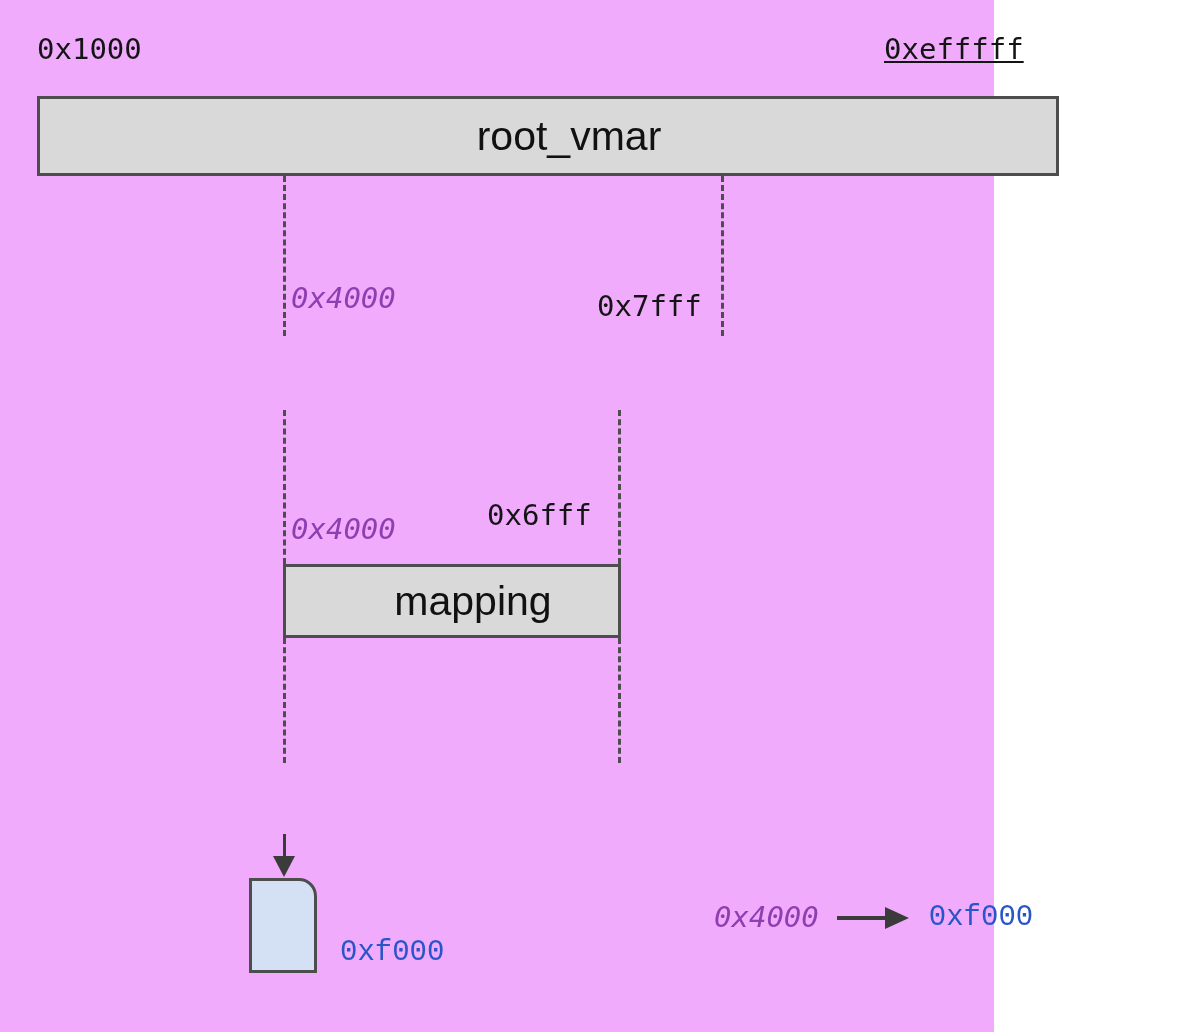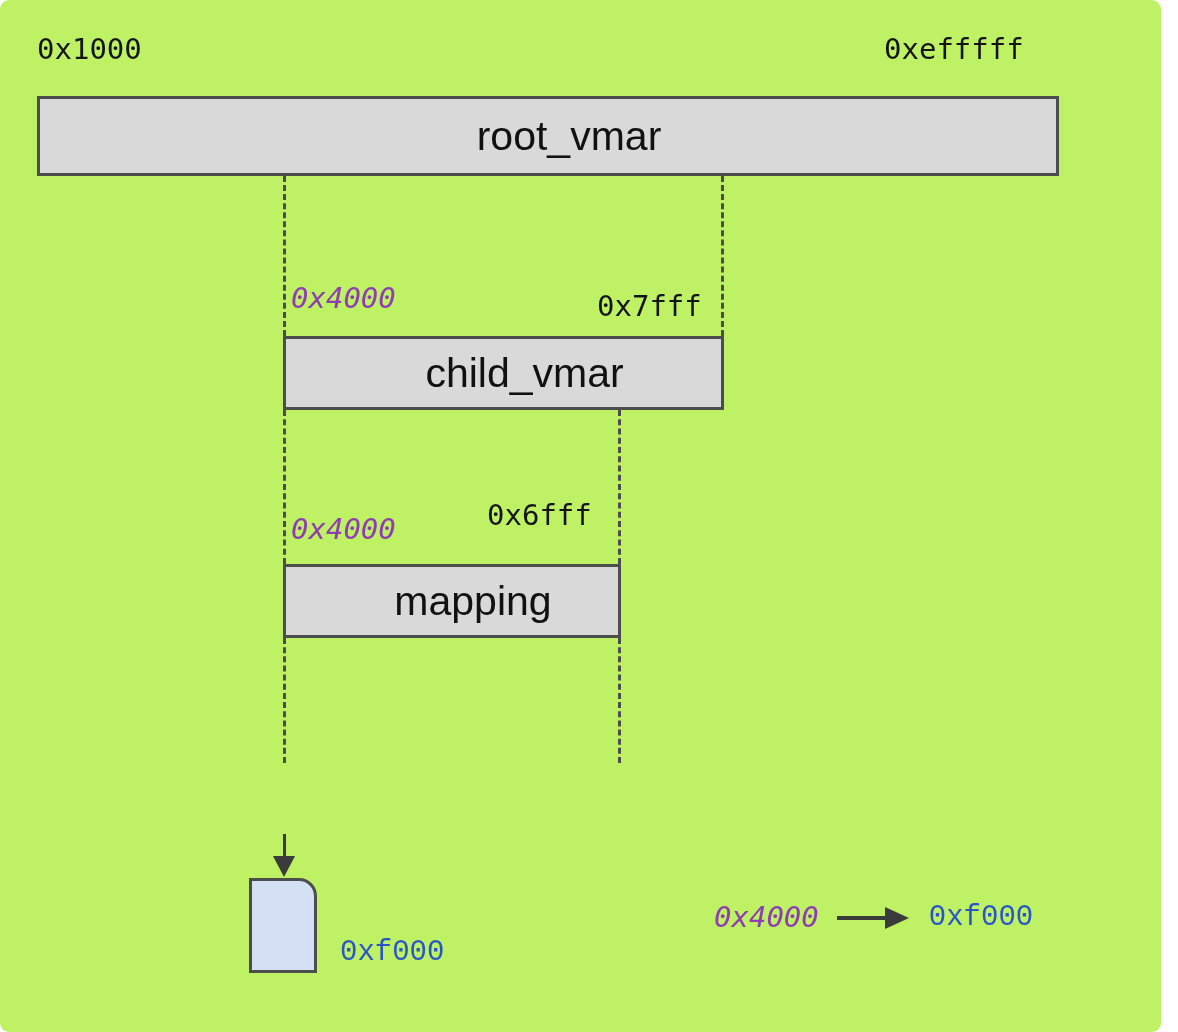--- a/index.html
+++ b/index.html
@@ -8,24 +8,23 @@
     background: #ffffff;
   }
   body {
     width: 1178px;
     height: 1032px;
     font-family: "Liberation Sans", sans-serif;
     overflow: hidden;
   }
   #diagram {
     position: relative;
-    width: 1161px;
+    width: 994px;
     height: 1032px;
-    background: #bef264;
-    border-radius: 9px;
+    background: #f0abfc;
   }
 
   
   .mono {
     font-family: "DejaVu Sans Mono", "Liberation Mono", monospace;
     font-size: 29px;
     line-height: 1;
     white-space: pre;
     color: #141414;
   }
@@ -118,36 +117,33 @@
     border-left: 24px solid #3b3b3b;
   }
 </style>
 </head>
 <body>
 
 <div id="diagram">
 
   <div class="node mono" style="left:37px; top:35px;">0x1000</div>
 
-  <div class="node mono" style="left:884px; top:35px;">0xefffff</div>
+  <div class="node mono" style="left:884px; top:35px;text-decoration:underline;">0xefffff</div>
 
   <div class="rect grey" style="left:37px; top:96px; width:1022px; height:80px;">
     <span class="boxlabel">root_vmar</span>
   </div>
 
   <div class="vline" style="left:283px; top:176px; height:160px;"></div>
   <div class="vline" style="left:721px; top:176px; height:160px;"></div>
 
   <div class="node mono purple" style="left:291px; top:284px;">0x4000</div>
 
   <div class="node mono" style="left:597px; top:292px;">0x7fff</div>
 
-  <div class="rect grey" style="left:283px; top:336px; width:441px; height:74px;">
-    <span class="boxlabel">child_vmar</span>
-  </div>
 
   <div class="vline" style="left:283px; top:410px; height:154px;"></div>
   <div class="vline" style="left:618px; top:410px; height:154px;"></div>
 
   <div class="node mono purple" style="left:291px; top:515px;">0x4000</div>
 
   <div class="node mono" style="left:487px; top:501px;">0x6fff</div>
 
   <div class="rect grey" style="left:283px; top:564px; width:338px; height:74px;text-align:right;">
     <span class="boxlabel">mapping</span>

